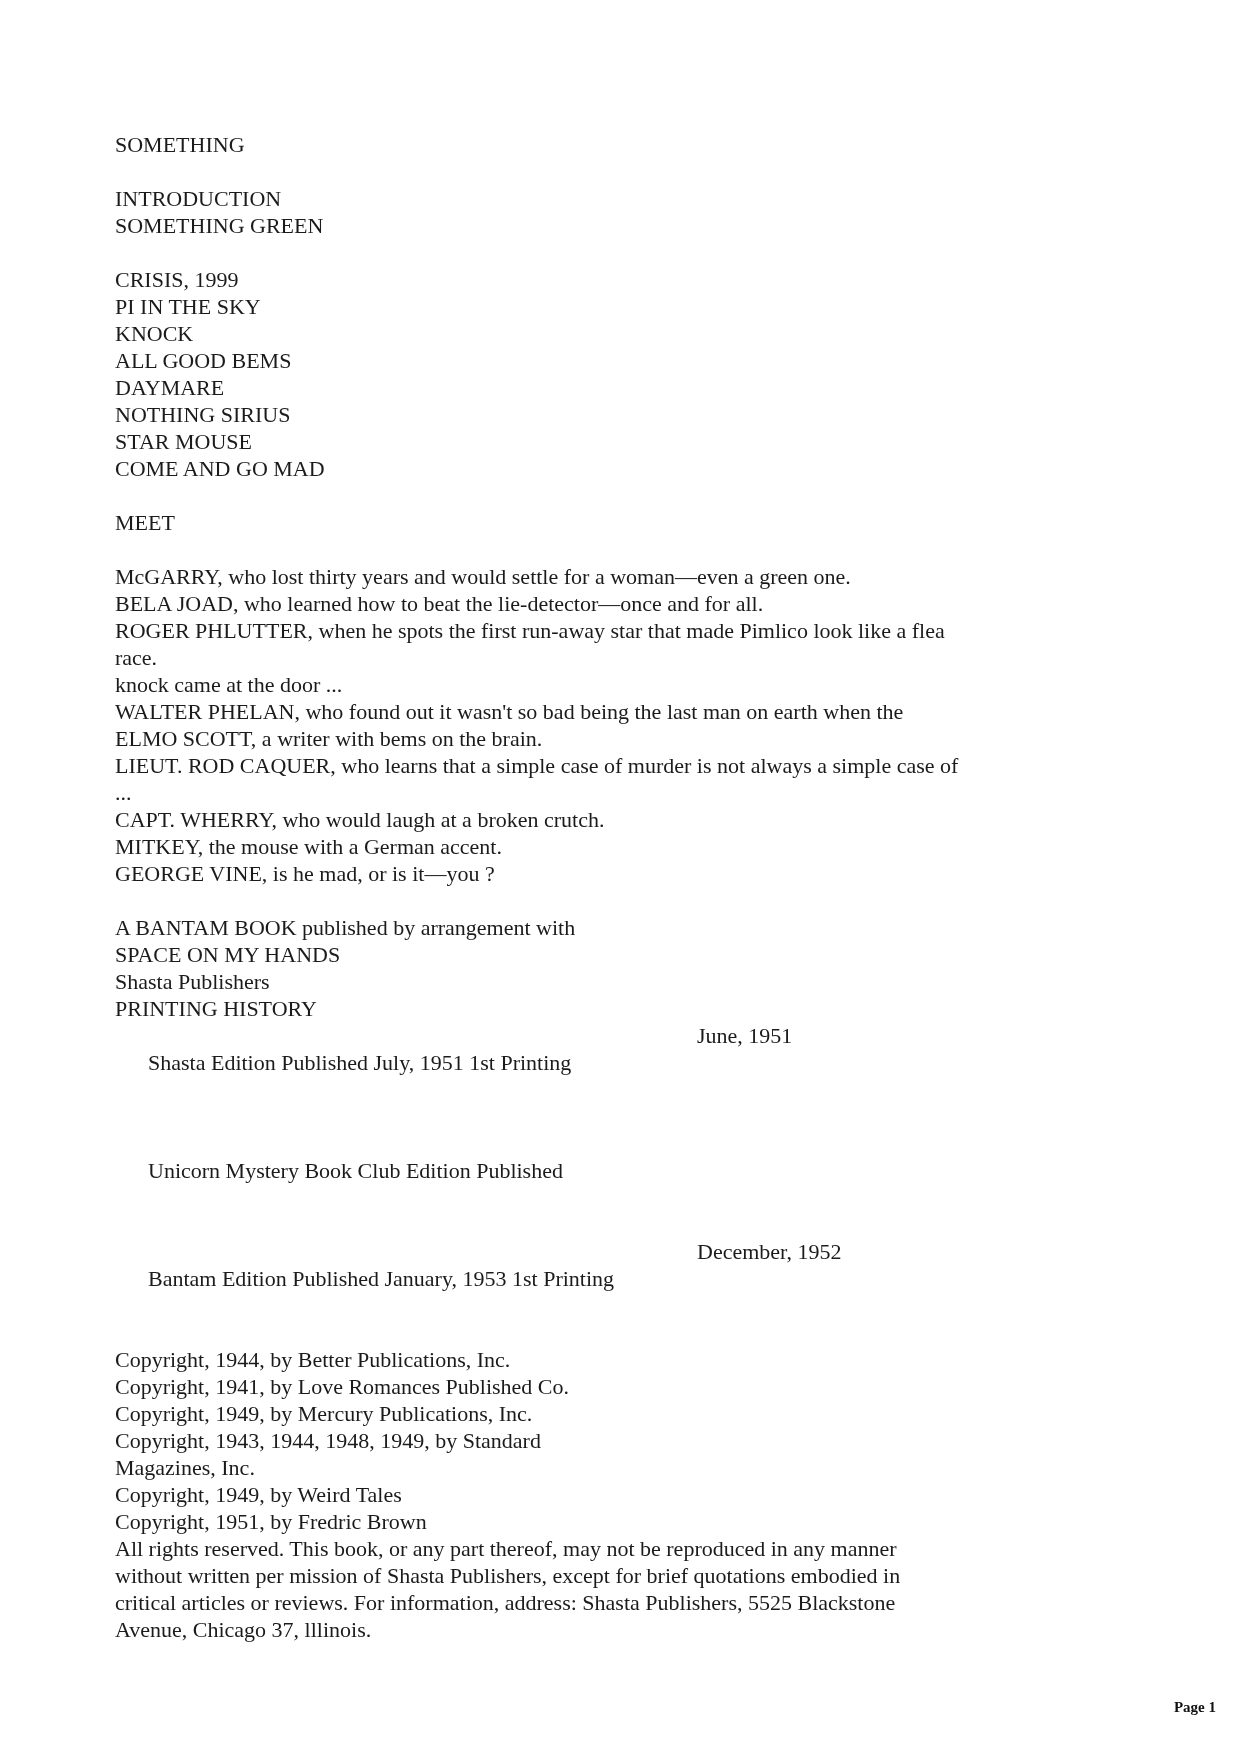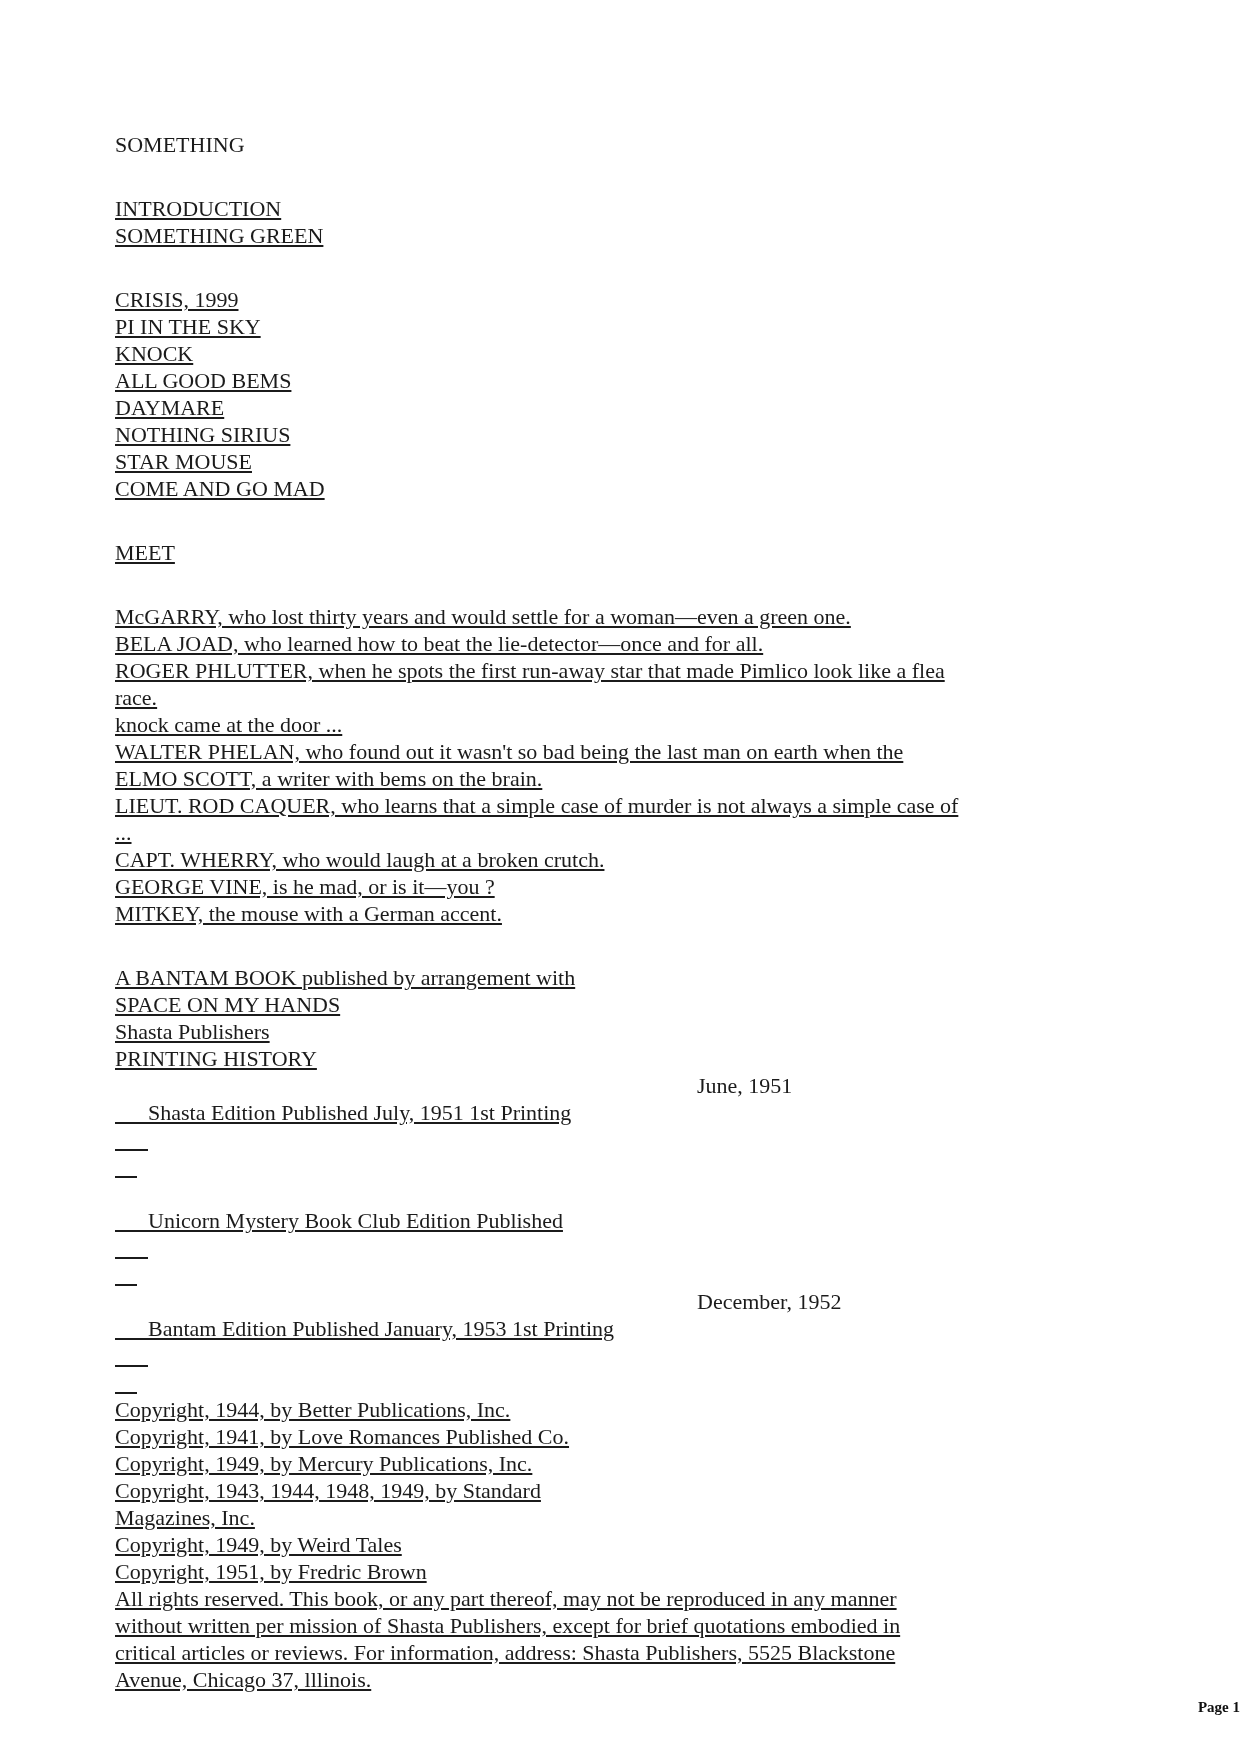--- a/index.html
+++ b/index.html
@@ -17,22 +17,21 @@
   }
   .doc {
     position: absolute;
     left: 115px;
     top: 131px;
     width: 910px;
     font-size: 22px;
     line-height: 27px;
   }
   .block + .block {
-    margin-top: 37px; 
-    text-decoration: underline;
+    margin-top: 27px; 
   }
   .line {
     min-height: 27px;
     white-space: pre-wrap;
   }
   .print-row {
     position: relative;
   }
   .print-right {
     position: absolute;
@@ -42,21 +41,20 @@
   .page-footer {
     position: absolute;
     top: 1699px;
     left: 0;
     width: 1216px;
     text-align: right;
     font-size: 15px;
     font-weight: bold;
     color: #111111;
     font-family: "Liberation Serif", serif;
-    margin-left: 24px;
   }
 </style>
 </head>
 <body>
 
 <div class="doc">
 
   <div class="block">
     <div class="line">SOMETHING</div>
   </div>
@@ -85,22 +83,22 @@
     <div class="line">McGARRY, who lost thirty years and would settle for a woman—even a green one.</div>
     <div class="line">BELA JOAD, who learned how to beat the lie-detector—once and for all.</div>
     <div class="line">ROGER PHLUTTER, when he spots the first run-away star that made Pimlico look like a flea</div>
     <div class="line">race.</div>
     <div class="line">knock came at the door ...</div>
     <div class="line">WALTER PHELAN, who found out it wasn't so bad being the last man on earth when the</div>
     <div class="line">ELMO SCOTT, a writer with bems on the brain.</div>
     <div class="line">LIEUT. ROD CAQUER, who learns that a simple case of murder is not always a simple case of</div>
     <div class="line">...</div>
     <div class="line">CAPT. WHERRY, who would laugh at a broken crutch.</div>
+    <div class="line">MITKEY, the mouse with a German accent.</div>
     <div class="line">GEORGE VINE, is he mad, or is it—you ?</div>
-    <div class="line">MITKEY, the mouse with a German accent.</div>
   </div>
 
   <div class="block">
     <div class="line">A BANTAM BOOK published by arrangement with</div>
     <div class="line">SPACE ON MY HANDS</div>
     <div class="line">Shasta Publishers</div>
     <div class="line">PRINTING HISTORY</div>
 
     <div class="line print-row">
       <span>Shasta Edition Published July, 1951 1st Printing</span>

